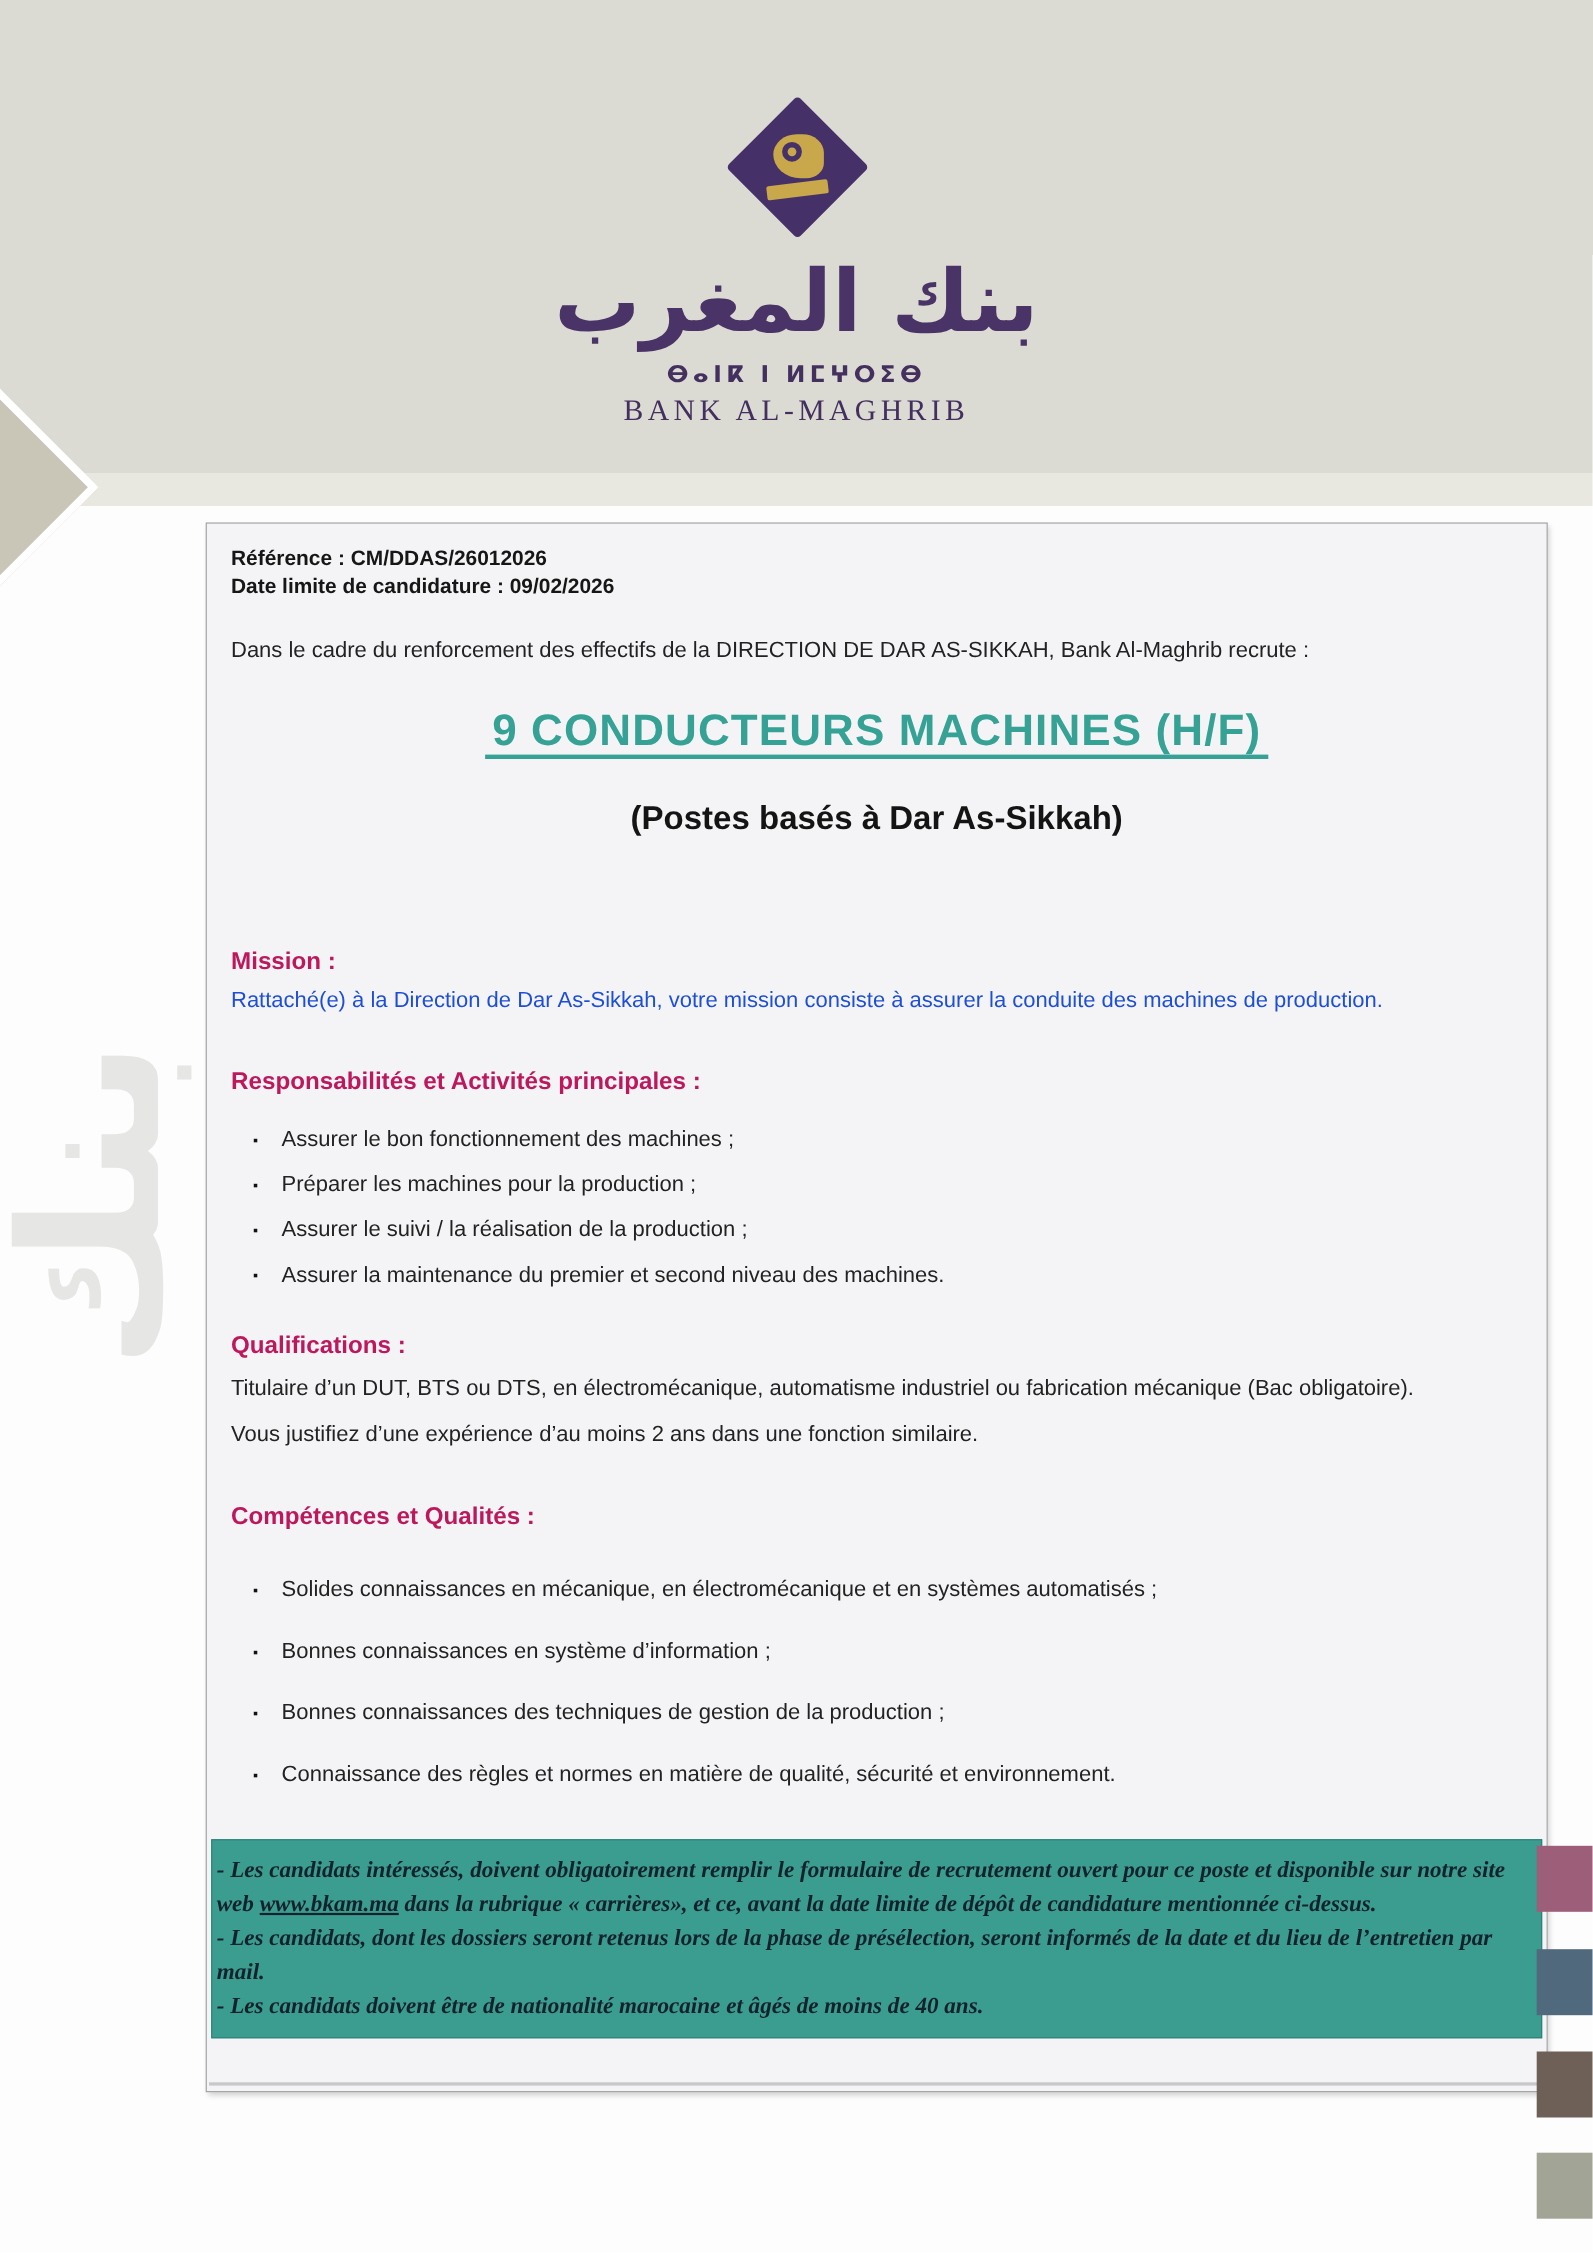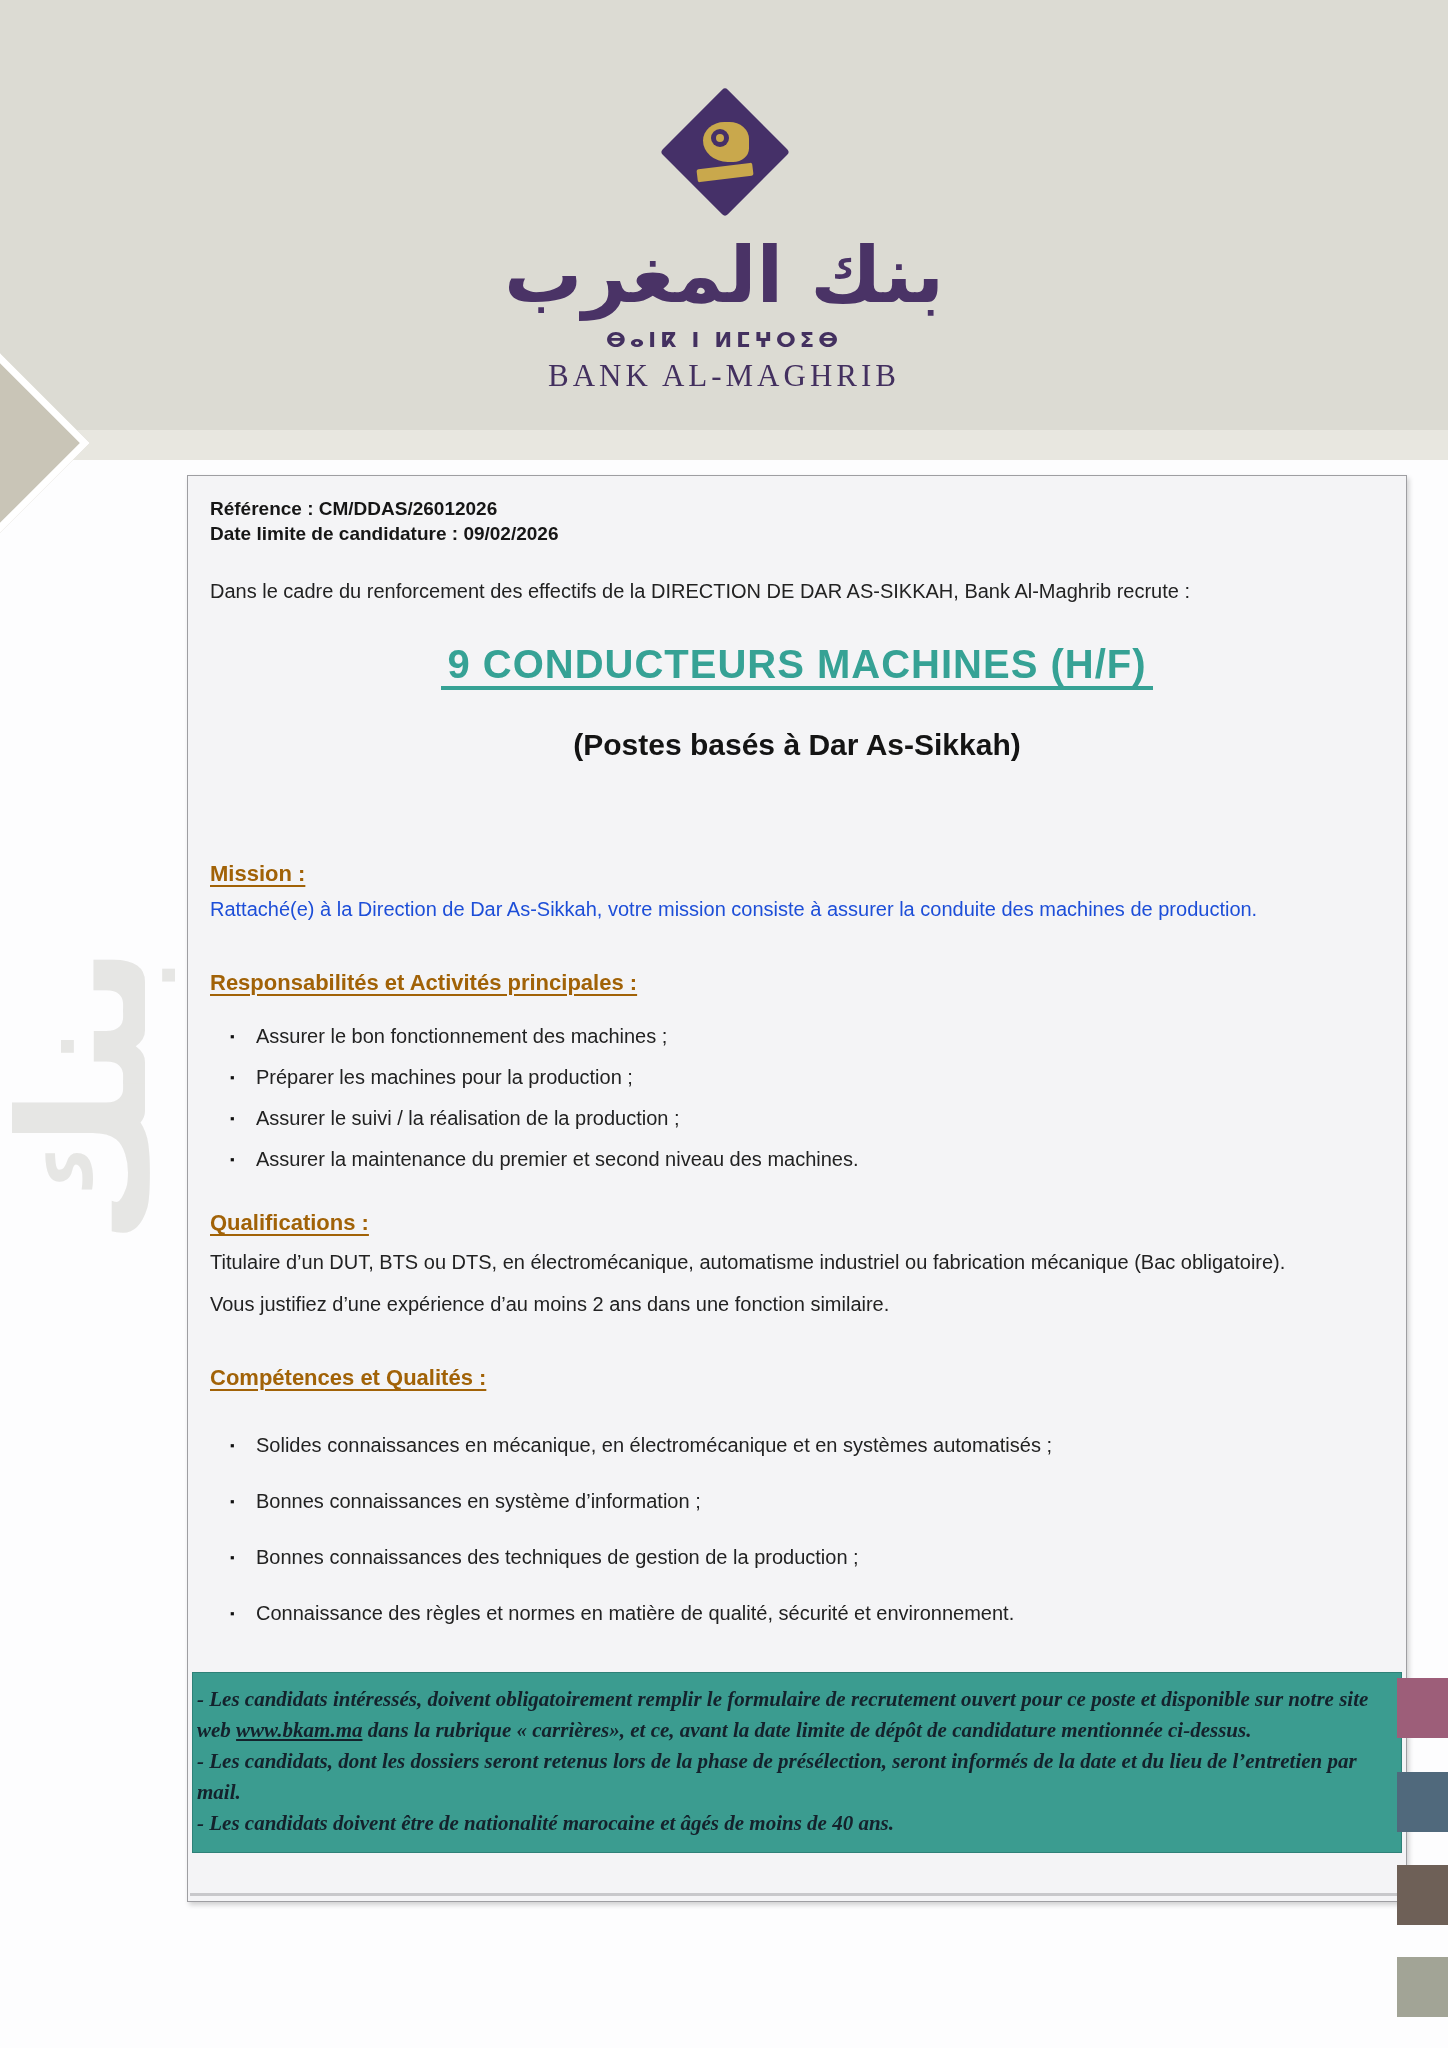--- a/index.html
+++ b/index.html
@@ -24,43 +24,43 @@
                border-radius:60% 55% 45% 70%;}
   .emblem-swirl{position:absolute;left:8px;top:7px;width:18px;height:18px;background:#453068;border-radius:50%;}
   .emblem-swirl::after{content:"";position:absolute;left:5px;top:5px;width:8px;height:8px;background:#c9a84c;border-radius:50%;}
   .emblem-bar{position:absolute;left:18px;top:60px;width:56px;height:13px;background:#c9a84c;
               transform:rotate(-7deg);border-radius:2px;}
   .logo-arabic{position:absolute;left:0;width:1448px;top:230px;font-family:"DejaVu Sans",sans-serif;
                font-weight:bold;font-size:78px;line-height:90px;color:#4a3366;direction:rtl;}
   .logo-tifinagh{position:absolute;left:0;width:1448px;top:328px;font-family:"DejaVu Sans",sans-serif;
                  font-size:21px;letter-spacing:4px;color:#43305f;font-weight:bold;}
   .logo-latin{position:absolute;left:0;width:1448px;top:358px;font-family:"Liberation Serif",serif;
-              font-size:31px;letter-spacing:4px;color:#43305f;}
+              font-size:27px;letter-spacing:4px;color:#43305f;}
 
   
   .watermark{position:absolute;left:-395px;top:990px;width:970px;height:210px;z-index:0;
              transform:rotate(-90deg);font-family:"DejaVu Sans",sans-serif;font-weight:bold;
              font-size:175px;line-height:200px;color:#e6e6e4;text-align:center;direction:rtl;}
 
   
   .doc{position:absolute;left:187px;top:475px;width:1220px;height:1427px;box-sizing:border-box;
        background:#f4f4f6;border:1px solid #9e9ea2;box-shadow:2px 3px 5px rgba(0,0,0,0.18);
        padding:20px 22px 0 22px;z-index:4;}
   .doc-bottom-line{position:absolute;left:2px;right:2px;bottom:5px;height:3px;background:#c8c8cb;}
 
   .ref-line{font-size:19px;font-weight:bold;line-height:25px;color:#161616;}
   .intro{margin-top:32px;font-size:20px;line-height:26px;color:#222;}
 
   .title-wrap{margin-top:38px;text-align:center;}
   .job-title{display:inline-block;font-size:40px;font-weight:bold;letter-spacing:1px;color:#36a295;
              line-height:44px;border-bottom:4px solid #36a295;padding:0 6px 0 6px;}
   .subtitle{margin-top:40px;text-align:center;font-size:30px;font-weight:bold;color:#141414;line-height:30px;}
 
-  .sec-heading{font-size:22px;font-weight:bold;color:#a16207;line-height:28px;
-               text-decoration:underline;text-decoration-thickness:2px;text-underline-offset:4px;}
+  .sec-heading{font-size:22px;font-weight:bold;color:#be185d;line-height:28px;
+               text-decoration-thickness:2px;text-underline-offset:4px;}
   .h-mission{margin-top:100px;}
   .mission-body{margin-top:8px;font-size:20px;line-height:27px;color:#1d4ed8;}
   .h-resp{margin-top:46px;}
 
   ul.blist{list-style:none;margin:26px 0 0 20px;padding:0;}
   ul.blist li{display:flex;font-size:20px;line-height:27px;color:#222;margin-bottom:14px;}
   ul.blist .bullet{flex:0 0 26px;font-size:13px;line-height:27px;color:#111;}
   ul.blist2{margin-top:40px;}
   ul.blist2 li{margin-bottom:29px;}
 

